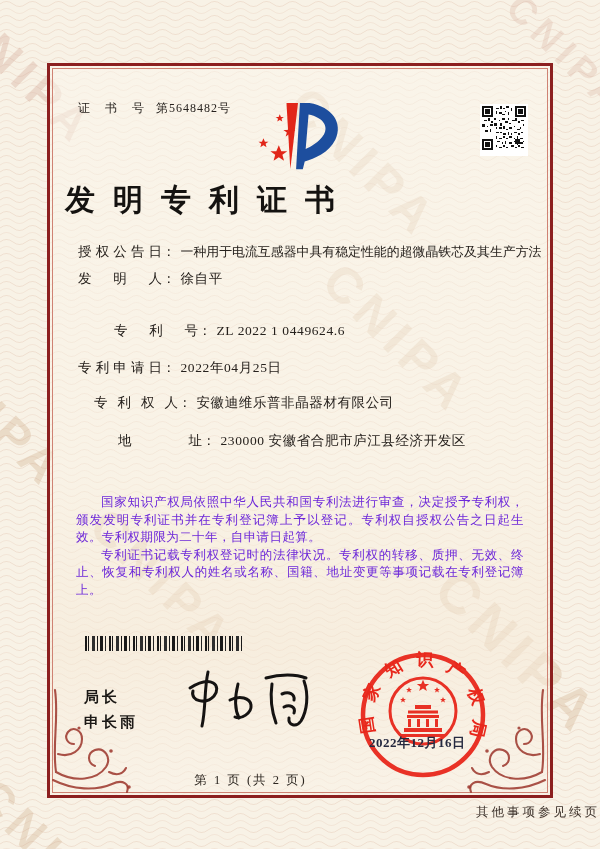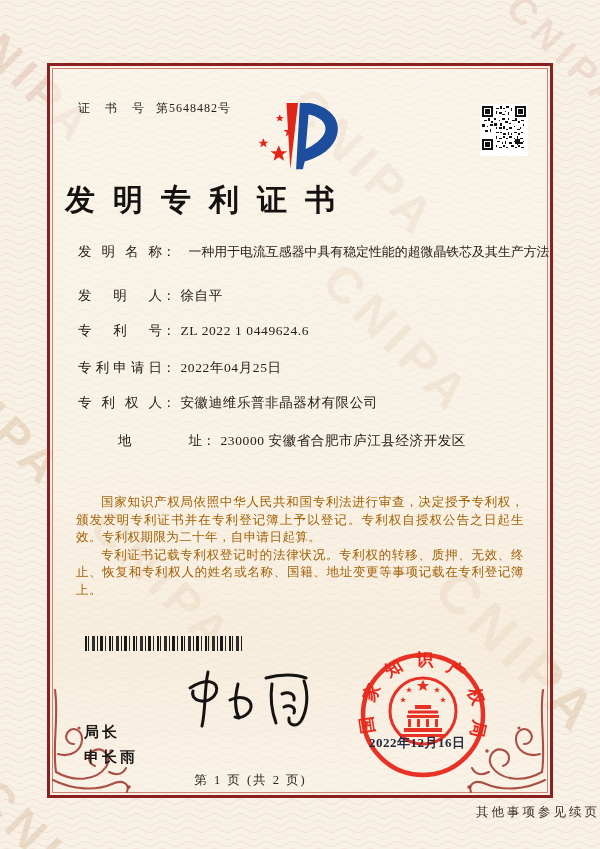--- a/index.html
+++ b/index.html
@@ -16,29 +16,29 @@
   .frame-inner{position:absolute;left:2px;top:2px;right:2px;bottom:2px;border:1px solid #cf8273;}
   .abs{position:absolute;z-index:3;}
   .certno{left:78px;top:100px;font-size:12px;white-space:nowrap;}
   .certno .lab{letter-spacing:6px;}
   .certno .num{margin-left:6px;letter-spacing:1px;}
   .title{left:47px;top:180px;width:506px;text-align:left;font-size:30px;font-weight:700;
          letter-spacing:18px;text-indent:18px;color:#141210;}
   .row{font-size:13.5px;white-space:nowrap;left:78px;}
   .lbl{display:inline-block;width:84px;text-align:justify;text-align-last:justify;}
   .val{margin-left:5px;letter-spacing:0.6px;}
-  .val-long{margin-left:13px;font-size:12.9px;letter-spacing:0;}
+  .val-long{margin-left:5px;font-size:12.9px;letter-spacing:0;}
   .pair2{margin-left:28px;}
   .paras{left:76px;top:494px;width:448px;font-size:12.5px;line-height:17.6px;
-         text-align:justify;color:#a16207;}
+         text-align:justify;color:#6d28d9;}
   .paras p{margin:0;text-indent:2em;letter-spacing:0.4px;}
   .barcode{left:85px;top:636px;width:157px;height:15px;
      background:repeating-linear-gradient(90deg,#191919 0 2px,transparent 2px 3px,#191919 3px 4px,transparent 4px 7px,#2e2e2e 7px 10px,transparent 10px 12px,#191919 12px 13px,transparent 13px 15px,#191919 15px 18px,transparent 18px 20px,#242424 20px 21px,transparent 21px 24px);}
   .officer{left:84px;top:684px;font-family:"Liberation Sans","DejaVu Sans",sans-serif;
-           font-size:15px;font-weight:600;letter-spacing:3px;line-height:25px;color:#1c1916;margin-top:35px;}
+           font-size:15px;font-weight:600;letter-spacing:3px;line-height:25px;color:#1c1916;}
   .qr-wrap{left:480px;top:104px;background:#ffffff;padding:2px;z-index:3;}
   .pageinfo{left:47px;top:772px;width:407px;text-align:center;font-size:12.5px;
             letter-spacing:2px;color:#2c2620;}
   .footnote{left:0;top:804px;width:600px;text-align:right;font-size:12.5px;
             letter-spacing:3px;color:#3a2f28;z-index:3;position:absolute;}
   .sealdate{left:369px;top:734px;width:120px;font-size:13px;font-weight:700;
             letter-spacing:0.5px;color:#262a40;z-index:5;white-space:nowrap;}
   .seal{left:356px;top:648px;z-index:4;}
   .sig{left:178px;top:668px;z-index:3;}
   .flourish{z-index:2;}
@@ -205,32 +205,32 @@
         <rect x="24" y="26" width="1" height="1"></rect>
           <rect x="26" y="27" width="2" height="1"></rect>
           <rect x="22" y="22" width="3" height="3"></rect>
       </g>
     </svg>
   </div>
 
   <div class="abs title">发明专利证书</div>
 
   <div class="abs row" style="top:243px;">
-    <span class="lbl">发明名称</span><span>：</span><span class="val-long">一种用于电流互感器中具有稳定性能的超微晶铁芯及其生产方法</span>
-  </div>
-  <div class="abs row" style="top:287px;">
+    <span class="lbl">授权公告日</span><span>：</span><span class="val-long">一种用于电流互感器中具有稳定性能的超微晶铁芯及其生产方法</span>
+  </div>
+  <div class="abs row" style="top:270px;">
     <span class="lbl">发明人</span><span>：</span><span class="val">徐自平</span>
   </div>
-  <div class="abs row" style="top:322px;">
+  <div class="abs row" style="top:322px;margin-left:36px;">
     <span class="lbl">专利号</span><span>：</span><span class="val">ZL 2022 1 0449624.6</span>
   </div>
   <div class="abs row" style="top:359px;">
     <span class="lbl">专利申请日</span><span>：</span><span class="val">2022年04月25日</span>
   </div>
-  <div class="abs row" style="top:394px;">
+  <div class="abs row" style="top:394px;margin-left:16px;">
     <span class="lbl">专利权人</span><span>：</span><span class="val">安徽迪维乐普非晶器材有限公司</span>
   </div>
   <div class="abs row" style="top:432px;margin-left:40px;">
     <span class="lbl">地址</span><span>：</span><span class="val">230000 安徽省合肥市庐江县经济开发区</span>
   </div>
 
   <div class="abs paras">
     <p>国家知识产权局依照中华人民共和国专利法进行审查，决定授予专利权，颁发发明专利证书并在专利登记簿上予以登记。专利权自授权公告之日起生效。专利权期限为二十年，自申请日起算。</p>
     <p>专利证书记载专利权登记时的法律状况。专利权的转移、质押、无效、终止、恢复和专利权人的姓名或名称、国籍、地址变更等事项记载在专利登记簿上。</p>
   </div>

